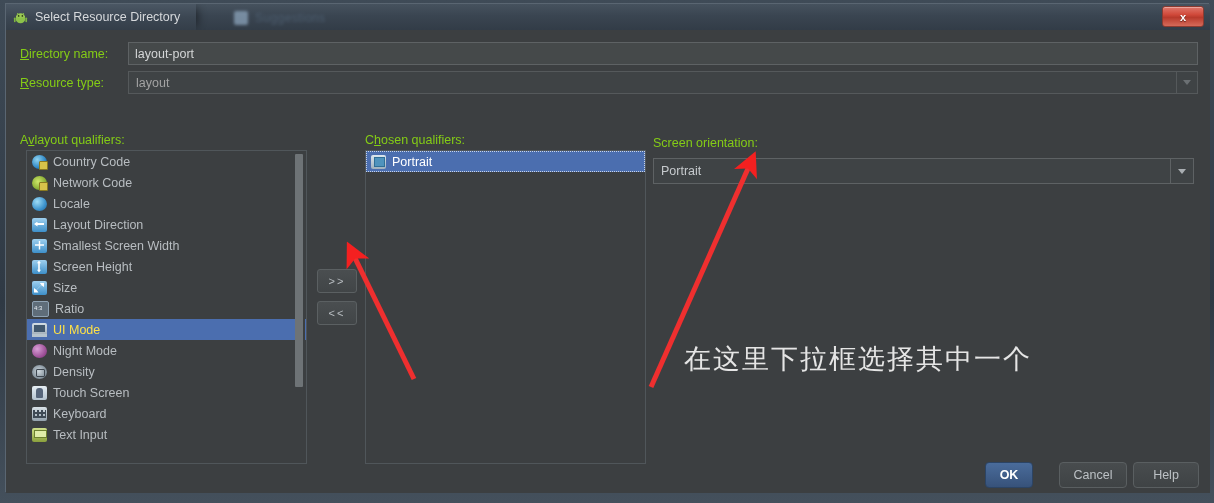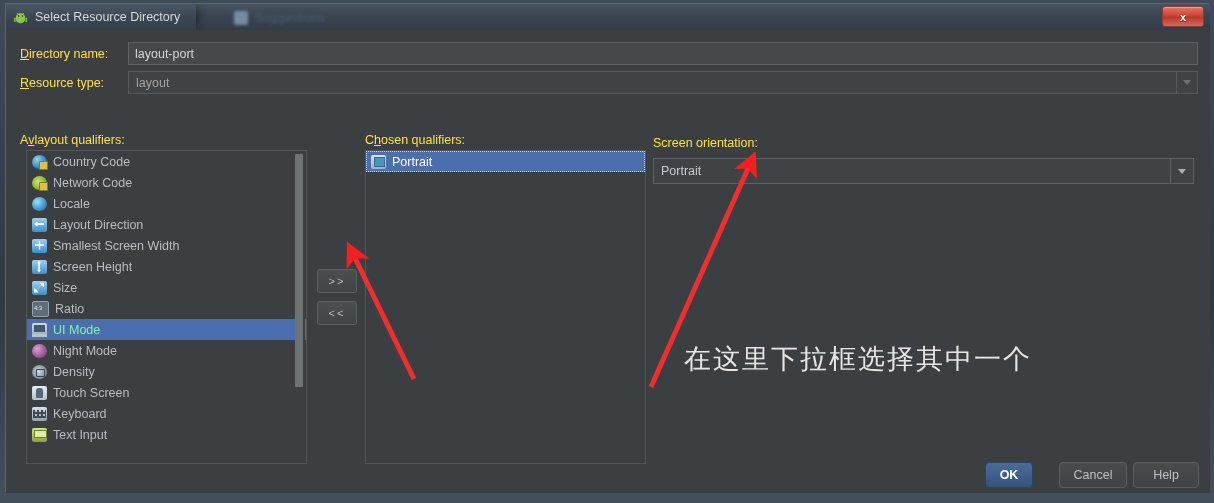--- a/index.html
+++ b/index.html
@@ -118,21 +118,21 @@
 
   
   #dialog-body {
     position: absolute;
     left: 0; top: 26px;
     width: 1204px; height: 463px;
     background: #3c3f41;
   }
 
   .field-label {
-    color: #fde047;
+    color: #84cc16;
     font-size: 12.5px;
     white-space: nowrap;
   }
   .field-label u { text-decoration: underline; }
 
   
   #dirname-row {
     position: absolute;
     left: 14px; top: 12px;
     width: 1178px; height: 23px;
@@ -215,21 +215,21 @@
     align-items: center;
     gap: 6px;
     padding-left: 5px;
     font-size: 12.5px;
     color: #b8bdc1;
     cursor: default;
     white-space: nowrap;
   }
   .list-item.selected {
     background: #4b6eaf;
-    color: #86efac;
+    color: #fde047;
   }
   .qicon {
     width: 15px; height: 14px;
     flex: 0 0 15px;
     position: relative;
     border-radius: 2px;
   }
 
   
   .ic-globe   { background: radial-gradient(circle at 35% 33%, #8fd3f0 0%, #2e86c4 60%, #1b5f92 100%); border-radius: 50%; }

